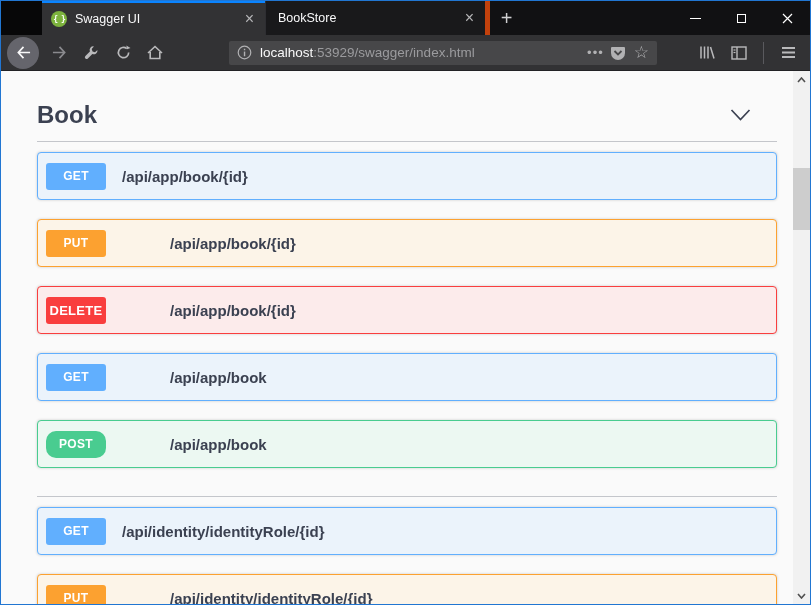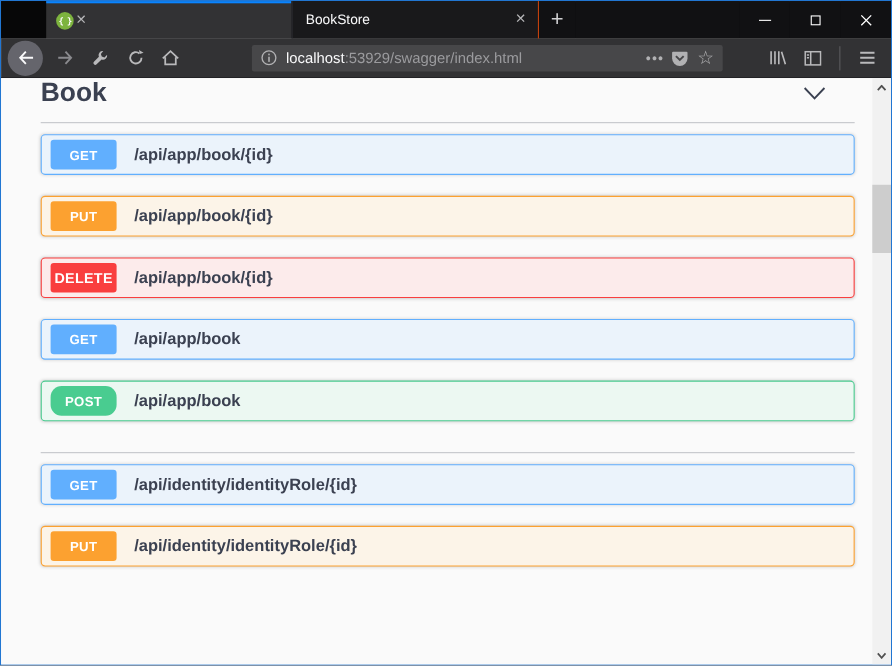--- a/index.html
+++ b/index.html
@@ -6,21 +6,21 @@
   html,body { width:811px; height:605px; overflow:hidden; background:#000; }
   body { font-family:"Liberation Sans", sans-serif; }
 
   .window { width:811px; height:605px; border:1px solid #2176d2; display:flex; flex-direction:column; background:#fafafa; }
 
   
   .titlebar { height:34px; background:#0f0f10; display:flex; align-items:stretch; flex:none; }
   .pre-tab { width:41px; background:#070708; }
   .tab { display:flex; align-items:center; padding:0 9px; position:relative; }
   .tab.active { width:223px; background:#323234; border-top:2px solid #0a84ff; }
-  .tab.inactive { width:225px; background:#19191b; border-left:1px solid #2e2e32; border-right:1px solid #c2410c; }
+  .tab.inactive { width:225px; background:#19191b; border-left:1px solid #2e2e32; border-right:5px solid #c2410c; }
   .favicon { width:16px; height:16px; border-radius:50%; background:#7db33e; color:#fff; display:flex; align-items:center; justify-content:center; font-family:"DejaVu Sans Mono",monospace; font-size:8px; font-weight:bold; flex:none; letter-spacing:-1px; }
   .tab-title { color:#f9f9fa; font-size:12.5px; margin-left:8px; flex:1; white-space:nowrap; overflow:hidden; }
   .tab.inactive .tab-title { margin-left:3px; }
   .tab-close { color:#b6b6b8; font-size:16px; line-height:16px; padding:0 2px; cursor:default; }
   .new-tab { width:33px; display:flex; align-items:center; justify-content:center; color:#cfcfd1; font-size:20px; font-weight:300; background:#111113; }
   .titlebar-spacer { flex:1; background:#111113; }
   .win-btn { width:46px; display:flex; align-items:center; justify-content:center; background:#111113; }
   .glyph-min { width:11px; height:1px; background:#fff; }
   .glyph-max { width:9px; height:9px; border:1px solid #fff; }
 
@@ -35,29 +35,29 @@
   .url-path { color:#9b9b9e; }
   .page-actions { color:#b1b1b3; font-size:13px; letter-spacing:1px; margin:0 6px; }
   .star { color:#b1b1b3; font-size:17px; margin-left:8px; }
   .toolbar-right { margin-left:auto; display:flex; align-items:center; }
   .toolbar-sep { width:1px; height:22px; background:#5a5a5e; margin:0 8px; }
 
   
   .content { flex:1; display:flex; overflow:hidden; background:#fafafa; }
   .page { flex:1; overflow:hidden; padding:0 16px 0 36px; }
 
-  .tag-section { }
+  .tag-section { margin-top:30px; }
   .tag-section + .tag-section { margin-top:28px; }
   .tag-header { display:flex; align-items:center; justify-content:space-between; height:28px; cursor:pointer; }
   .tag-title { font-size:24px; font-weight:bold; color:#3b4151; letter-spacing:0; }
   .chevron { margin-right:26px; display:flex; }
   .tag-divider { height:1px; background:rgba(59,65,81,.28); margin-top:12px; }
   .opblocks { padding-top:10px; }
-  .opblock { height:37px; border-radius:4px; border:1px solid; display:flex; align-items:center; padding:0 8px; box-shadow:0 0 3px rgba(0,0,0,.19); }
-  .opblock + .opblock { margin-top:19px; }
+  .opblock { height:48px; border-radius:4px; border:1px solid; display:flex; align-items:center; padding:0 8px; box-shadow:0 0 3px rgba(0,0,0,.19); }
+  .opblock + .opblock { margin-top:19px;gap:48px; }
   .method-badge { min-width:60px; height:27px; border-radius:3px; color:#fff; font-weight:bold; font-size:12px; display:flex; align-items:center; justify-content:center; font-family:"Liberation Sans",sans-serif; letter-spacing:.3px; flex:none; }
   .method-badge.small { font-size:13px; }
   .op-path { margin-left:16px; font-family:Liberation Sans, sans-serif; font-weight:bold; font-size:15px; color:#3b4151; }
 
   
   .scrollbar { width:17px; background:#f1f1f1; position:relative; flex:none; }
   .sb-arrow { position:absolute; left:0; width:17px; height:17px; display:flex; align-items:center; justify-content:center; }
   .sb-up { top:0; }
   .sb-down { bottom:0; }
   .sb-thumb { position:absolute; left:0; top:97px; width:17px; height:62px; background:#cdcdcd; }
@@ -65,20 +65,21 @@
 </head>
 <body>
 
 <div class="window">
 
   <div class="titlebar">
     <div class="pre-tab"></div>
 
     <div class="tab active">
       <span class="favicon">{ }</span>
+      <span class="tab-title">Swagger UI</span>
       <span class="tab-close">×</span>
     </div>
 
     <div class="tab inactive">
       <span class="tab-title">BookStore</span>
       <span class="tab-close">×</span>
     </div>
 
     <div class="new-tab">+</div>
     <div class="titlebar-spacer"></div>

